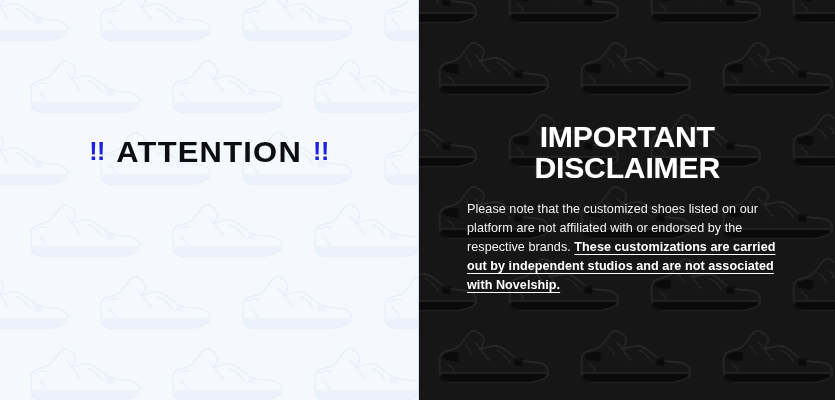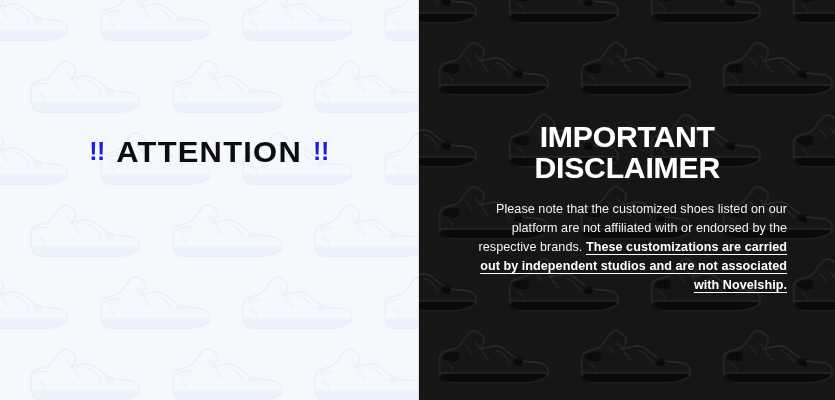--- a/index.html
+++ b/index.html
@@ -118,21 +118,21 @@
     transform:scaleX(1.04);
     transform-origin:center;
     margin-bottom:16px;
     text-shadow:0 0 1px rgba(255,255,255,0.35);
   }
   .heading-disclaimer .line { display:block; }
   .body-right {
     color:#f2f2f2;
     font-size:12.6px;
     line-height:19px;
-    text-align:right;
+    text-align:left;
     max-width:320px;
     font-weight:400;
     letter-spacing:0.05px;
   }
   .body-right .emph {
     font-weight:700;
     text-decoration:underline;
     text-underline-offset:2.5px;
     text-decoration-thickness:1.4px;
     color:#ffffff;

